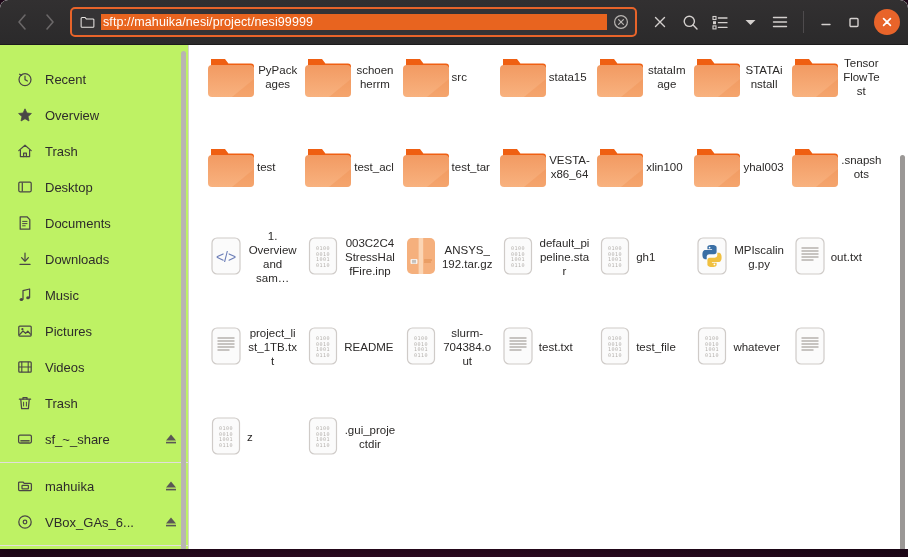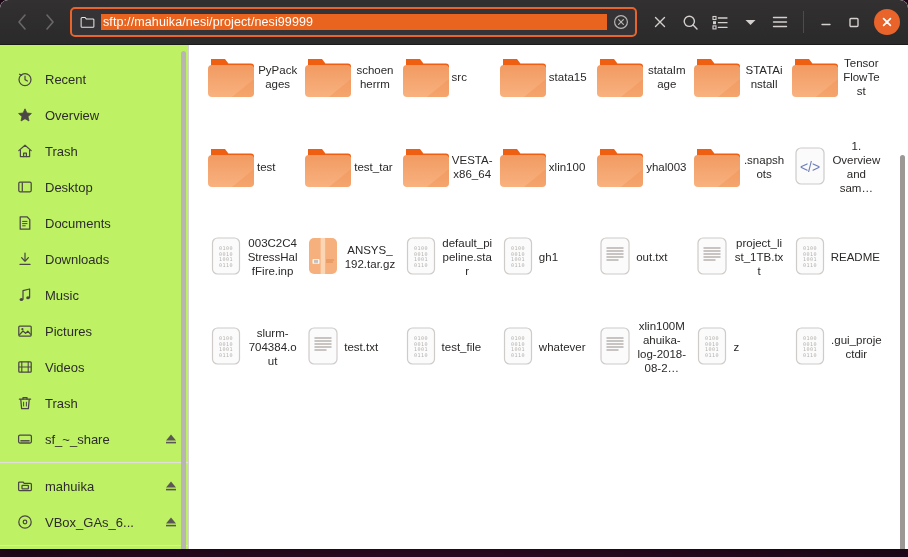--- a/index.html
+++ b/index.html
@@ -533,20 +533,36 @@
                   <linearGradient id="fg" x1="0" y1="0" x2="0" y2="1">
         <stop offset="0" stop-color="#f29a62"></stop>
                     <stop offset="1" stop-color="#f8b27f"></stop>
                   </linearGradient>
                 </defs>
       <path d="M6 4 h14 l3.4 4.6 h22.6 a3 3 0 0 1 3 3 v1.2 h-43 z" fill="#ef5f12"></path>
       <rect x="3" y="10" width="46" height="32" rx="4" fill="url(#fg)"></rect>
       <path d="M49 24 v14 a4 4 0 0 1 -4 4 h-18 z" fill="#ef8c4e" opacity="0.35"></path>
     </svg>
             </div>
+            <div class="label">test_acl</div>
+          </div>
+          <div class="cell">
+            <div class="ico">
+              <svg width="52" height="46" viewBox="0 0 52 46">
+      <defs>
+                  <linearGradient id="fg" x1="0" y1="0" x2="0" y2="1">
+        <stop offset="0" stop-color="#f29a62"></stop>
+                    <stop offset="1" stop-color="#f8b27f"></stop>
+                  </linearGradient>
+                </defs>
+      <path d="M6 4 h14 l3.4 4.6 h22.6 a3 3 0 0 1 3 3 v1.2 h-43 z" fill="#ef5f12"></path>
+      <rect x="3" y="10" width="46" height="32" rx="4" fill="url(#fg)"></rect>
+      <path d="M49 24 v14 a4 4 0 0 1 -4 4 h-18 z" fill="#ef8c4e" opacity="0.35"></path>
+    </svg>
+            </div>
             <div class="label">test_tar</div>
           </div>
           <div class="cell">
             <div class="ico">
               <svg width="52" height="46" viewBox="0 0 52 46">
       <defs>
                   <linearGradient id="fg" x1="0" y1="0" x2="0" y2="1">
         <stop offset="0" stop-color="#f29a62"></stop>
                     <stop offset="1" stop-color="#f8b27f"></stop>
                   </linearGradient>
@@ -660,20 +676,32 @@
                 <text x="21" y="26.2" text-anchor="middle" font-family="DejaVu Sans Mono, monospace" font-size="5.1" fill="#b5b1ad" letter-spacing="0.4">1001</text>
                 <text x="21" y="31.799999999999997" text-anchor="middle" font-family="DejaVu Sans Mono, monospace" font-size="5.1" fill="#b5b1ad" letter-spacing="0.4">0110</text>
               </svg>
             </div>
             <div class="label">gh1</div>
           </div>
           <div class="cell">
             <div class="ico">
               <svg width="42" height="46" viewBox="0 0 42 46">
       <rect x="7" y="3" width="28" height="36" rx="5" fill="#fbfbfb" stroke="#cfcbc8" stroke-width="1.2"></rect>
+      <path d="M21 10 c-5 0-4.6 2.1-4.6 2.1 v2.2 h4.7 v0.7 h-6.6 c0 0-3.1-0.35-3.1 4.6 c0 4.9 2.7 4.7 2.7 4.7 h1.6 v-2.3 c0 0-0.1-2.7 2.7-2.7 h4.6 c0 0 2.6 0.04 2.6-2.5 v-4.2 c0 0 0.4-2.6-4.6-2.6z" fill="#3a6fa5"></path>
+      <path d="M21 32 c5 0 4.6-2.1 4.6-2.1 v-2.2 h-4.7 v-0.7 h6.6 c0 0 3.1 0.35 3.1-4.6 c0-4.9-2.7-4.7-2.7-4.7 h-1.6 v2.3 c0 0 0.1 2.7-2.7 2.7 h-4.6 c0 0-2.6-0.04-2.6 2.5 v4.2 c0 0-0.4 2.6 4.6 2.6z" fill="#f0c040"></path>
+      <circle cx="18.6" cy="12.6" r="0.85" fill="#fff"></circle>
+                <circle cx="23.4" cy="29.4" r="0.85" fill="#fff"></circle>
+    </svg>
+            </div>
+            <div class="label">MPIscaling.py</div>
+          </div>
+          <div class="cell">
+            <div class="ico">
+              <svg width="42" height="46" viewBox="0 0 42 46">
+      <rect x="7" y="3" width="28" height="36" rx="5" fill="#fbfbfb" stroke="#cfcbc8" stroke-width="1.2"></rect>
       <path d="M12.5 13 h17 M12.5 16 h17 M12.5 19 h17 M12.5 22 h17 M12.5 25 h12" stroke="#b7b3af" stroke-width="1.3"></path>
     </svg>
             </div>
             <div class="label">out.txt</div>
           </div>
           <div class="cell">
             <div class="ico">
               <svg width="42" height="46" viewBox="0 0 42 46">
       <rect x="7" y="3" width="28" height="36" rx="5" fill="#fbfbfb" stroke="#cfcbc8" stroke-width="1.2"></rect>
       <path d="M12.5 13 h17 M12.5 16 h17 M12.5 19 h17 M12.5 22 h17 M12.5 25 h12" stroke="#b7b3af" stroke-width="1.3"></path>
@@ -738,21 +766,20 @@
             </div>
             <div class="label">whatever</div>
           </div>
           <div class="cell">
             <div class="ico">
               <svg width="42" height="46" viewBox="0 0 42 46">
       <rect x="7" y="3" width="28" height="36" rx="5" fill="#fbfbfb" stroke="#cfcbc8" stroke-width="1.2"></rect>
       <path d="M12.5 13 h17 M12.5 16 h17 M12.5 19 h17 M12.5 22 h17 M12.5 25 h12" stroke="#b7b3af" stroke-width="1.3"></path>
     </svg>
             </div>
-            <div class="label">xlin100Mahuika-log-2018-08-2…</div>
           </div>
           <div class="cell">
             <div class="ico">
               <svg width="42" height="46" viewBox="0 0 42 46">
     <rect x="7.5" y="3" width="27" height="36" rx="5" fill="#fbfbfb" stroke="#cfcbc8" stroke-width="1.2"></rect>
     <text x="21" y="15" text-anchor="middle" font-family="DejaVu Sans Mono, monospace" font-size="5.1" fill="#b5b1ad" letter-spacing="0.4">0100</text>
                 <text x="21" y="20.6" text-anchor="middle" font-family="DejaVu Sans Mono, monospace" font-size="5.1" fill="#b5b1ad" letter-spacing="0.4">0010</text>
                 <text x="21" y="26.2" text-anchor="middle" font-family="DejaVu Sans Mono, monospace" font-size="5.1" fill="#b5b1ad" letter-spacing="0.4">1001</text>
                 <text x="21" y="31.799999999999997" text-anchor="middle" font-family="DejaVu Sans Mono, monospace" font-size="5.1" fill="#b5b1ad" letter-spacing="0.4">0110</text>
               </svg>

